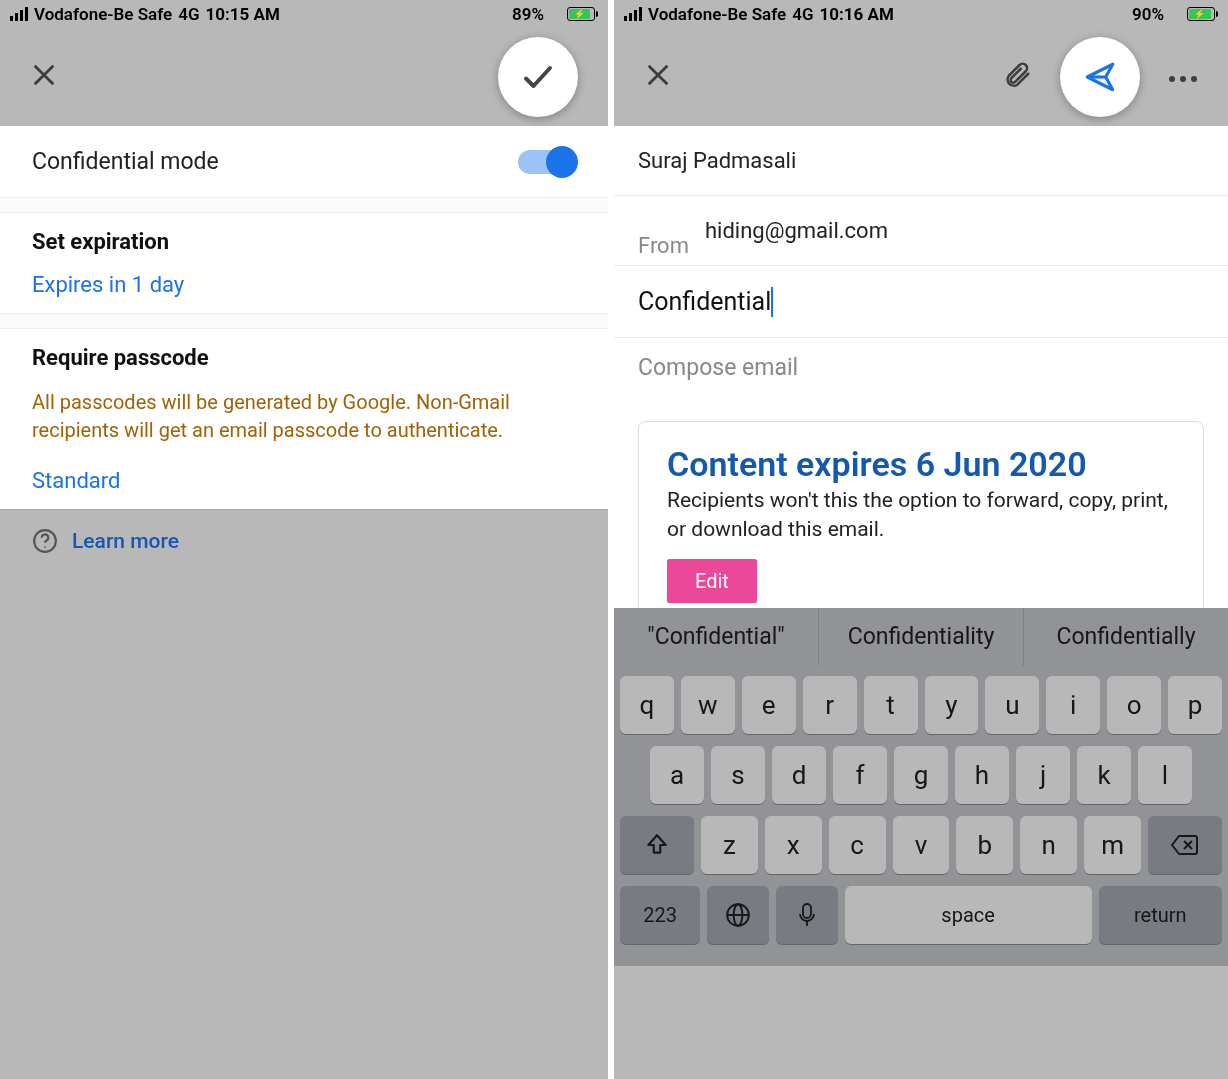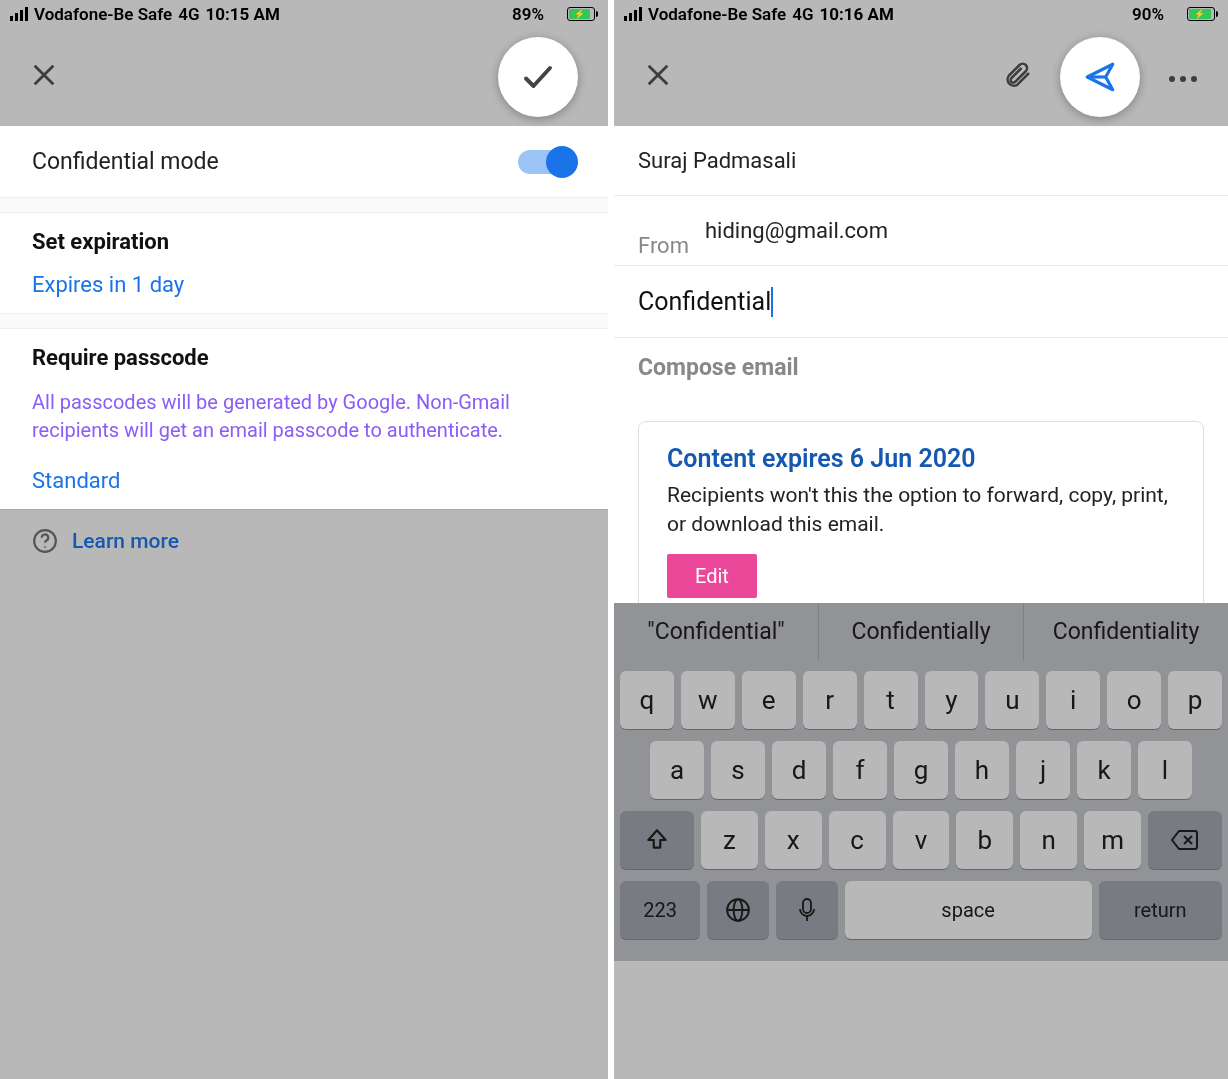--- a/index.html
+++ b/index.html
@@ -31,36 +31,36 @@
 .nav-x { font-size: 34px; font-weight: 300; line-height: 1; color: #555; }
 .circle-btn { width: 80px; height: 80px; border-radius: 50%; background: #fff; display: flex; align-items: center; justify-content: center; box-shadow: 0 2px 10px rgba(0,0,0,.3); position: relative; z-index: 5; }
 .nav-icons { display: flex; align-items: center; gap: 28px; }
 
 
 .section { background: #fff; padding: 16px 32px; position: relative; }
 .row { display: flex; align-items: center; justify-content: space-between; }
 .title-text { font-size: 23px; color: #222; }
 .section-title { font-size: 22px; font-weight: 700; color: #111; margin-bottom: 18px; }
 .link-blue { font-size: 22px; color: #1a73e8; }
-.desc { font-size: 20px; color: #8b5cf6; line-height: 1.4; margin-bottom: 24px; }
+.desc { font-size: 20px; color: #a16207; line-height: 1.4; margin-bottom: 24px; }
 .divider { height: 1px; background: #e6e6e6; width: 100%; }
 .toggle { width: 58px; height: 24px; background: #9cc3f6; border-radius: 14px; position: relative; }
 .toggle .knob { position: absolute; right: -2px; top: -4px; width: 32px; height: 32px; background: #1a73e8; border-radius: 50%; }
 .learn-row { display: flex; align-items: center; gap: 14px; padding: 18px 32px; }
 .learn-txt { font-size: 21px; color: #1558b0; font-weight: 500; }
 .left-bottom-spacer { flex: 1; position: relative; }
 
 
 .field-row { display: flex; align-items: center; padding: 10px 24px; height: 70px; border-bottom: 1px solid #eaeaea; font-size: 22px; color: #222; gap: 16px; }
 .field-label { color: #888; margin-top: 30px; }
 .subject-row { display: flex; align-items: center; padding: 10px 24px; height: 72px; border-bottom: 1px solid #eaeaea; font-size: 25px; color: #111; }
 .cursor { display: inline-block; width: 2px; height: 30px; background: #1a73e8; vertical-align: middle; }
-.compose-row { padding: 16px 24px; font-size: 23px; color: #888; font-weight: bold; }
+.compose-row { padding: 16px 24px; font-size: 23px; color: #888; }
 .confidential-card { margin: 24px 24px 0; border: 1px solid #ddd; border-radius: 8px; padding: 22px 28px; }
-.card-title { font-size: 25px; font-weight: 600; color: #1558b0; margin-bottom: 8px; }
+.card-title { font-size: 34px; font-weight: 600; color: #1558b0; margin-bottom: 2px; }
 .card-desc { font-size: 21px; color: #222; line-height: 1.4; }
 .edit-btn { display: inline-block; background: #ec4899; color: #fff; padding: 10px 28px; font-size: 20px; border-radius: 2px; margin-top: 14px; }
 
 .keyboard-wrap { position: relative; flex: 1; }
 .kbd-overlay { position: absolute; inset: 0; background: rgba(0,0,0,0.28); }
 .suggestions { display: flex; background: #c9ccd1; height: 58px; }
 .sug { flex: 1; display: flex; align-items: center; justify-content: center; font-size: 23px; color: #222; border-right: 1px solid rgba(0,0,0,.12); }
 .sug:last-child { border-right: none; }
 .keyboard { background: #c9ccd1; padding: 10px 6px 10px; }
 .krow { display: flex; gap: 7px; margin-bottom: 12px; justify-content: center; }
@@ -235,22 +235,22 @@
 
   <div class="confidential-card">
     <div class="card-title">Content expires 6 Jun 2020</div>
     <div class="card-desc">Recipients won't this the option to forward, copy, print, or download this email.</div>
     <div class="edit-btn" style="position:relative; z-index:2;">Edit</div>
   </div>
 
   <div class="keyboard-wrap" style="margin-top:-18px;">
     <div class="suggestions">
       <div class="sug">"Confidential"</div>
+      <div class="sug">Confidentiality</div>
       <div class="sug">Confidentially</div>
-      <div class="sug">Confidentiality</div>
     </div>
     <div class="keyboard">
       <div class="krow">
         <div class="key">q</div>
         <div class="key">w</div>
         <div class="key">e</div>
         <div class="key">r</div>
         <div class="key">t</div>
         <div class="key">y</div>
         <div class="key">u</div>

